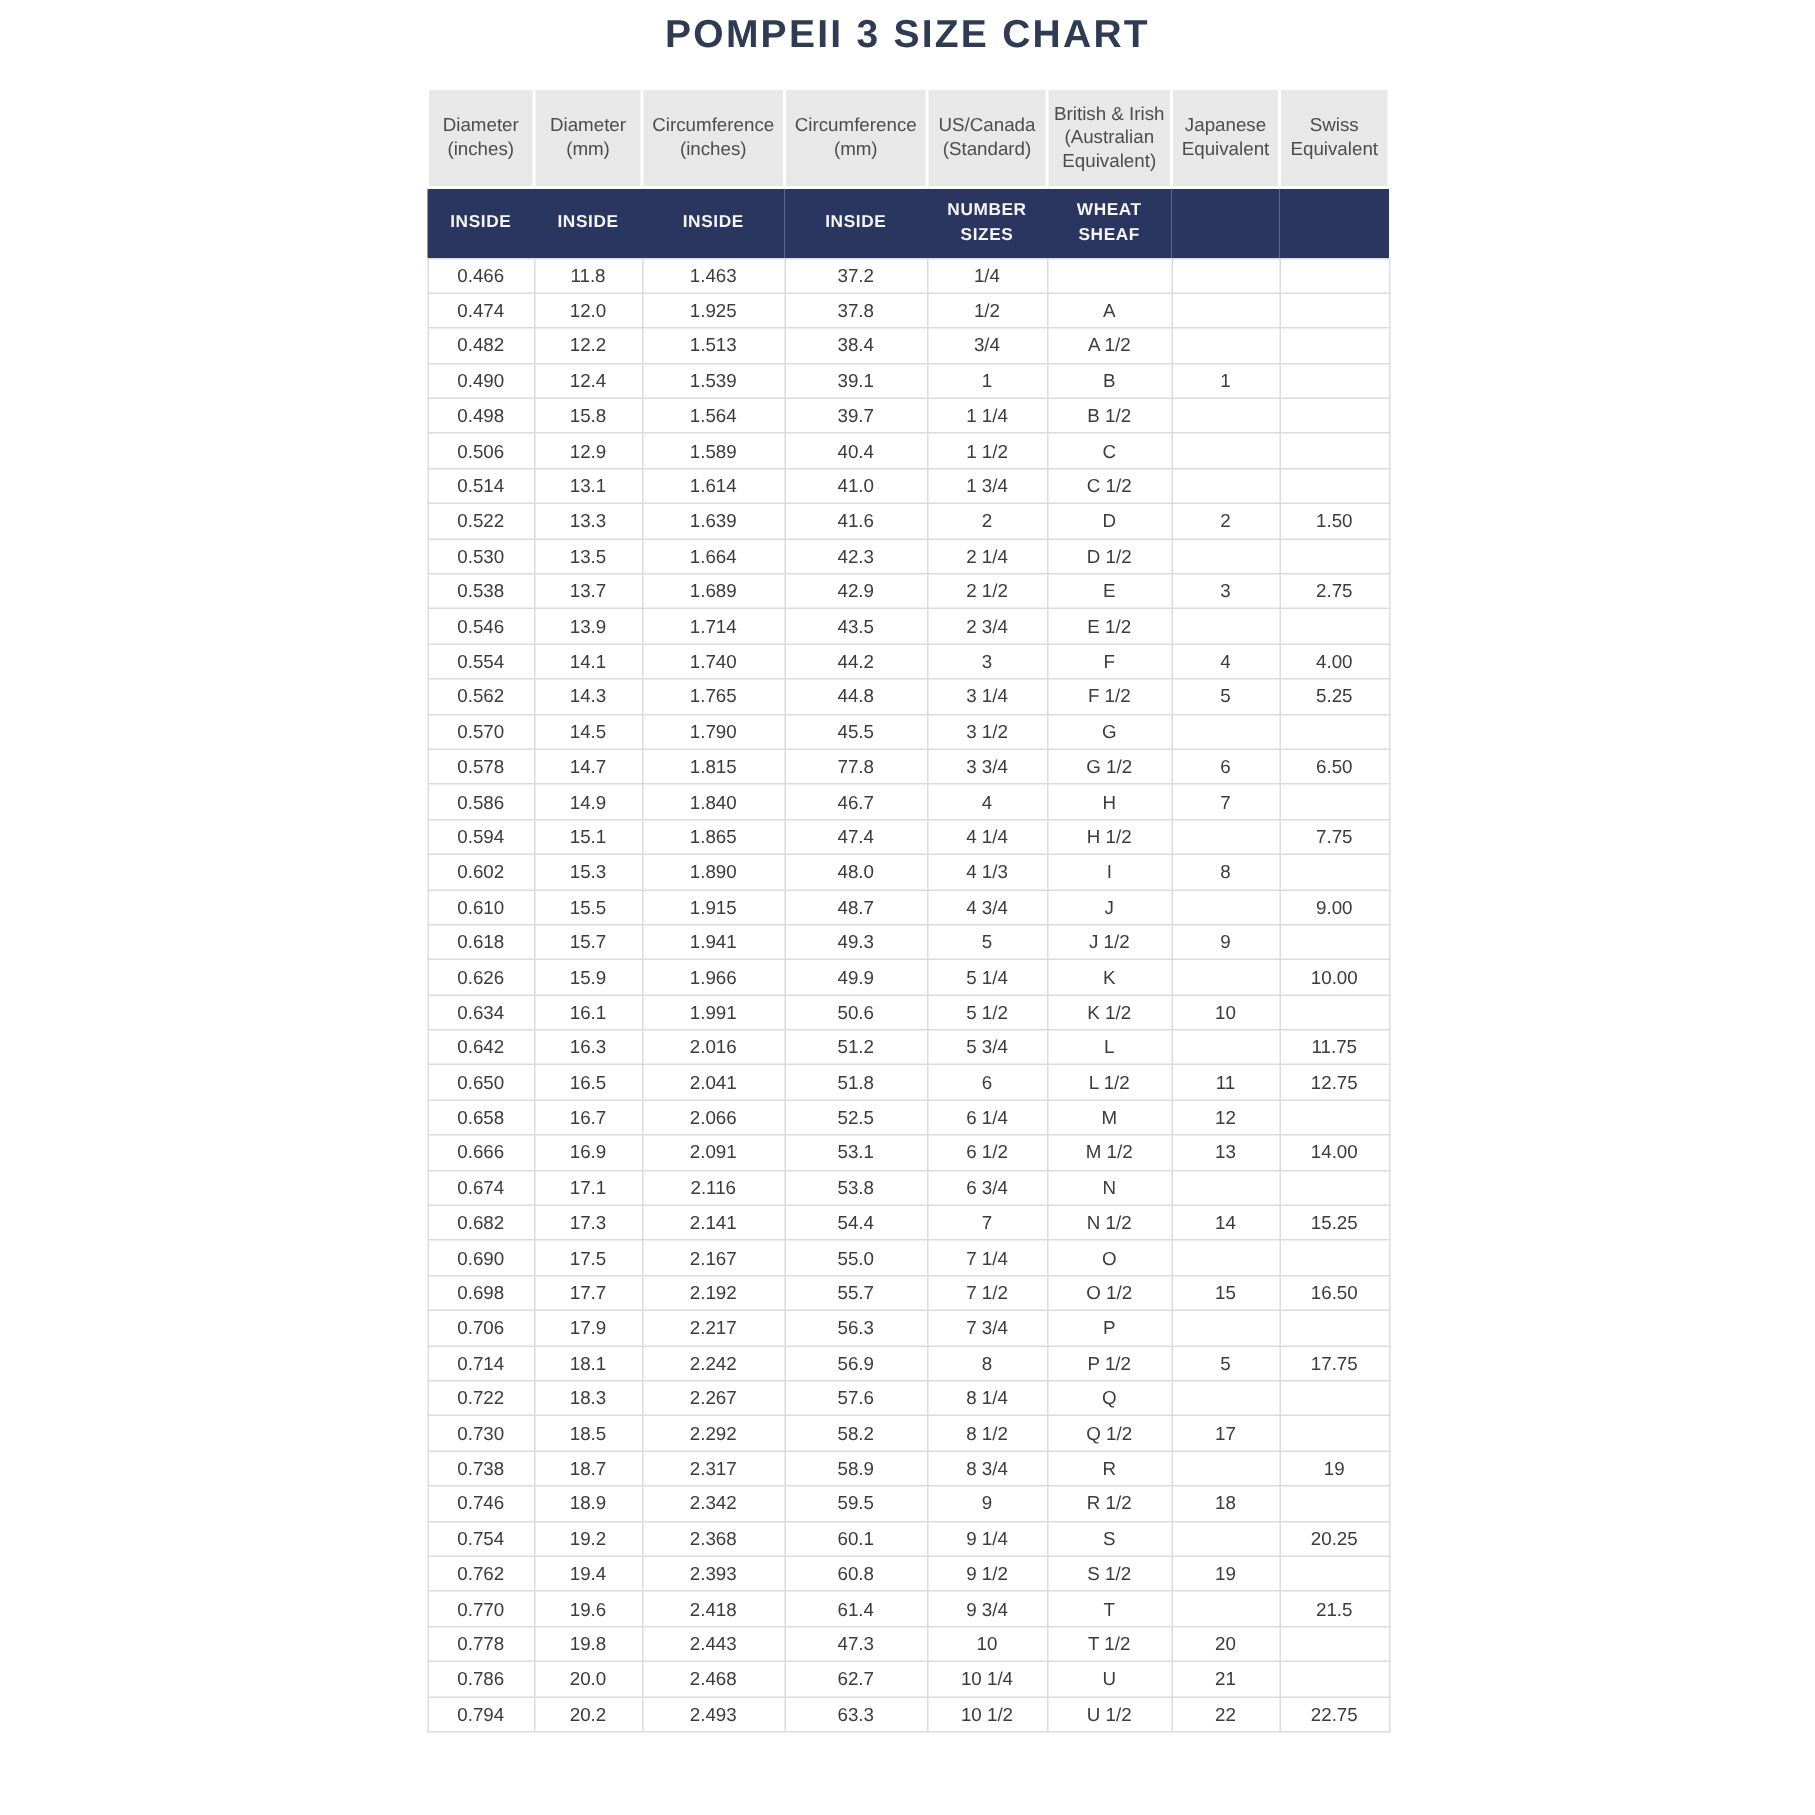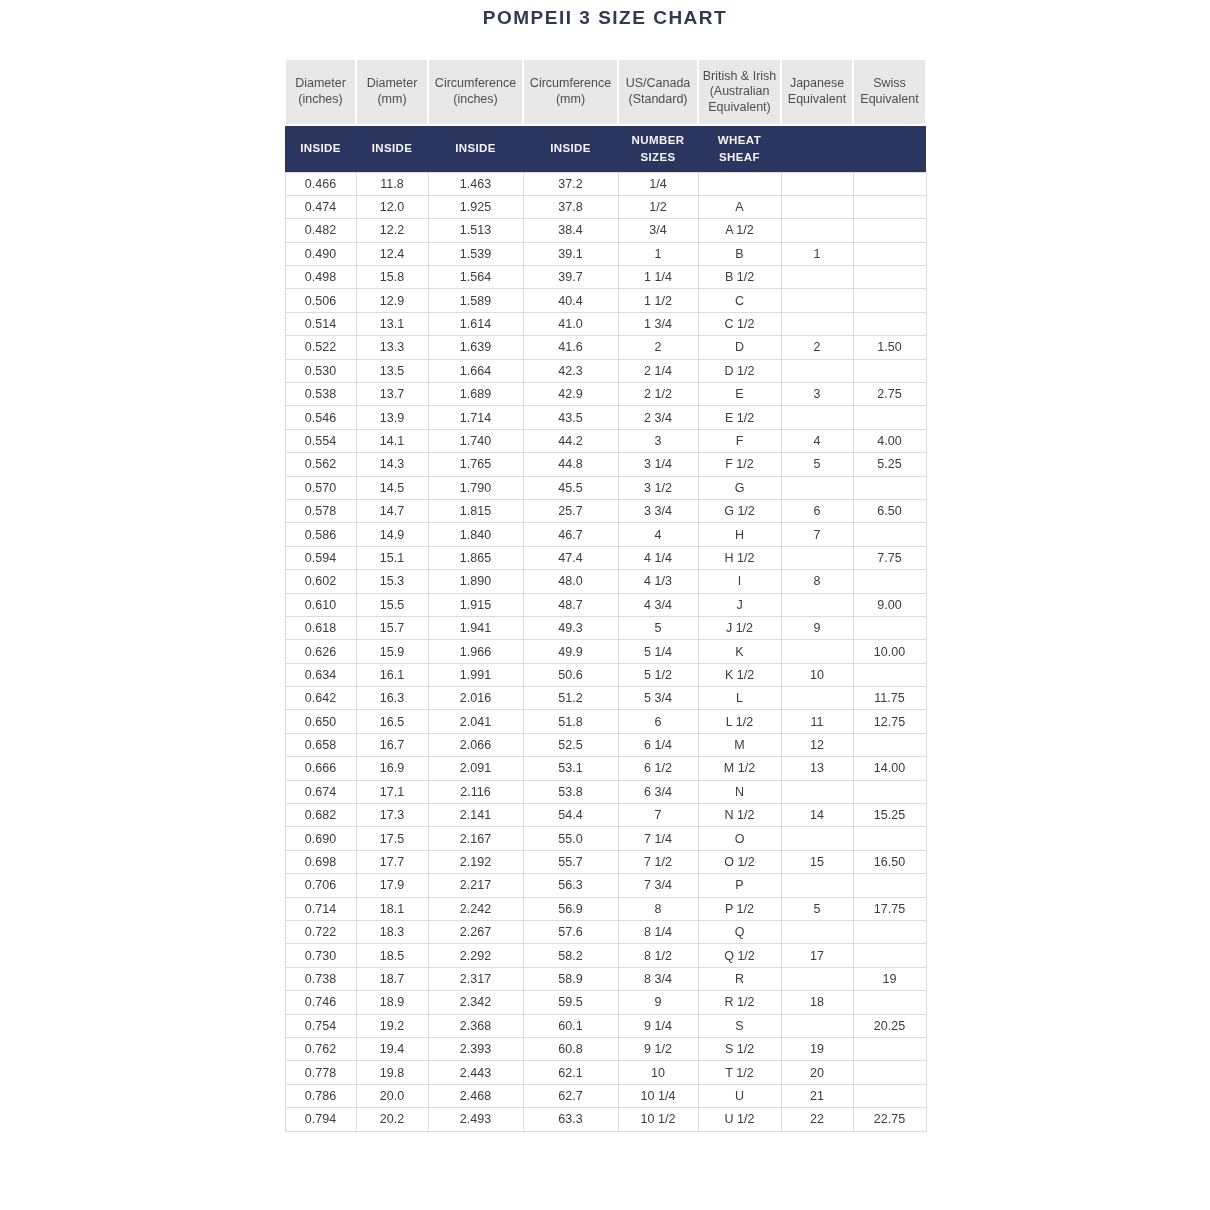--- a/index.html
+++ b/index.html
@@ -5,21 +5,21 @@
   * { box-sizing: border-box; margin: 0; padding: 0; }
   html, body {
     width: 1210px; height: 1210px;
     overflow: hidden;
     background: #ffffff;
     font-family: "Liberation Sans", sans-serif;
   }
   .page-title {
     margin-top: 7px;
     text-align: center;
-    font-size: 19px;
+    font-size: 26px;
     font-weight: 600;
     letter-spacing: 1.5px;
     color: #2e3b52;
   }
   .table-wrap {
     position: absolute;
     left: 284px;
     top: 58px;
     width: 641px;
   }
@@ -237,21 +237,21 @@
           <td class="cell">45.5</td>
           <td class="cell">3 1/2</td>
           <td class="cell">G</td>
           <td class="cell"></td>
           <td class="cell"></td>
         </tr>
         <tr>
           <td class="cell">0.578</td>
           <td class="cell">14.7</td>
           <td class="cell">1.815</td>
-          <td class="cell">25.7</td>
+          <td class="cell">77.8</td>
           <td class="cell">3 3/4</td>
           <td class="cell">G 1/2</td>
           <td class="cell">6</td>
           <td class="cell">6.50</td>
         </tr>
         <tr>
           <td class="cell">0.586</td>
           <td class="cell">14.9</td>
           <td class="cell">1.840</td>
           <td class="cell">46.7</td>
@@ -474,24 +474,34 @@
           <td class="cell">0.762</td>
           <td class="cell">19.4</td>
           <td class="cell">2.393</td>
           <td class="cell">60.8</td>
           <td class="cell">9 1/2</td>
           <td class="cell">S 1/2</td>
           <td class="cell">19</td>
           <td class="cell"></td>
         </tr>
         <tr>
+          <td class="cell">0.770</td>
+          <td class="cell">19.6</td>
+          <td class="cell">2.418</td>
+          <td class="cell">61.4</td>
+          <td class="cell">9 3/4</td>
+          <td class="cell">T</td>
+          <td class="cell"></td>
+          <td class="cell">21.5</td>
+        </tr>
+        <tr>
           <td class="cell">0.778</td>
           <td class="cell">19.8</td>
           <td class="cell">2.443</td>
-          <td class="cell">62.1</td>
+          <td class="cell">47.3</td>
           <td class="cell">10</td>
           <td class="cell">T 1/2</td>
           <td class="cell">20</td>
           <td class="cell"></td>
         </tr>
         <tr>
           <td class="cell">0.786</td>
           <td class="cell">20.0</td>
           <td class="cell">2.468</td>
           <td class="cell">62.7</td>

